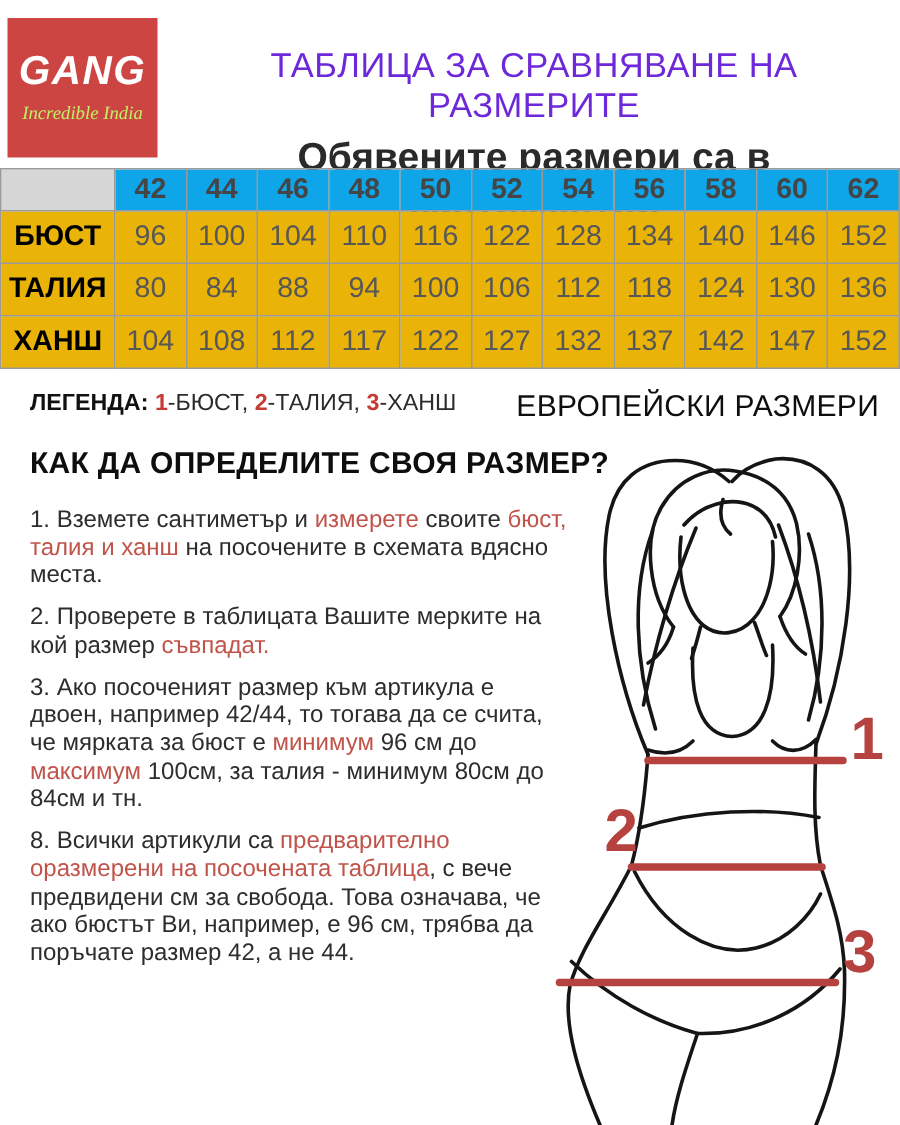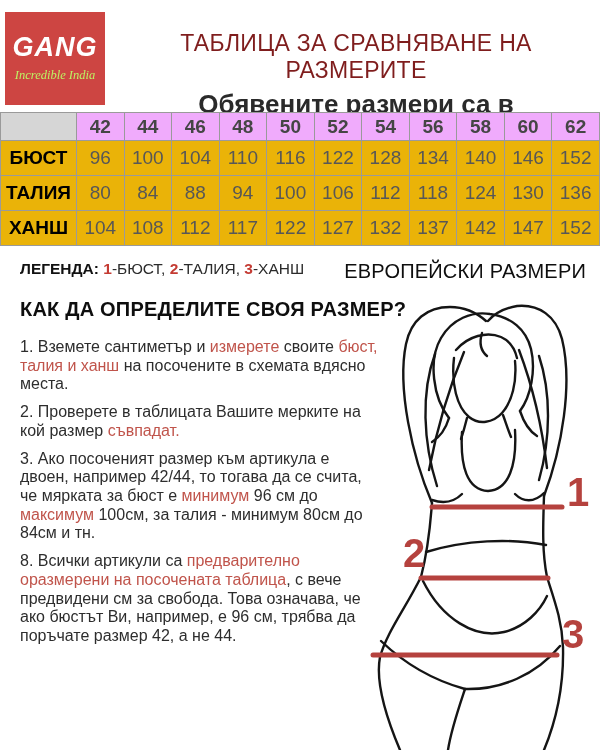--- a/index.html
+++ b/index.html
@@ -13,30 +13,30 @@
     background:#cd4542;display:flex;flex-direction:column;align-items:center;justify-content:center;
   }
   .logo-brand{
     color:#fff;font-weight:bold;font-style:italic;font-size:27px;letter-spacing:1px;line-height:1;
     font-family:"Liberation Sans",sans-serif;
   }
   .logo-tagline{
     color:#bef264;font-family:"Liberation Serif",serif;font-style:italic;font-size:12.5px;margin-top:7px;white-space:nowrap;
   }
   .titleblock{position:absolute;left:112px;right:0;top:30px;text-align:center;}
-  .main-title{font-size:23px;color:#7f1d1d;letter-spacing:.3px;}
+  .main-title{font-size:23px;color:#6d28d9;letter-spacing:.3px;}
   .sub-title{font-size:26px;color:#2a2a2a;margin-top:5px;font-weight:bold;}
   
   table.sizes{
     position:absolute;left:0;top:112px;width:600px;border-collapse:collapse;table-layout:fixed;
   }
   table.sizes td,table.sizes th{
     border:1.5px solid #9a9a9a;text-align:center;padding:0;font-size:19px;
   }
-  table.sizes th{background:#f0abfc;color:#454545;font-weight:bold;height:27px;}
+  table.sizes th{background:#0ea5e9;color:#454545;font-weight:bold;height:27px;}
   table.sizes th.corner{background:#d6d6d6;}
   table.sizes td{height:34px;color:#575757;background:#eab308;}
   table.sizes td.rowlabel{color:#000;font-weight:bold;}
   col.labelcol{width:76px;}
   
   .legend{position:absolute;left:20px;top:260px;font-size:15.5px;color:#2b2b2b;white-space:nowrap;}
   .legend b{font-weight:bold;color:#111;}
   .legend .red{color:#c43b33;font-weight:bold;}
   .euro-title{position:absolute;right:14px;top:260px;font-size:20px;font-weight:400;color:#0e0e0e;letter-spacing:.2px;}
   

